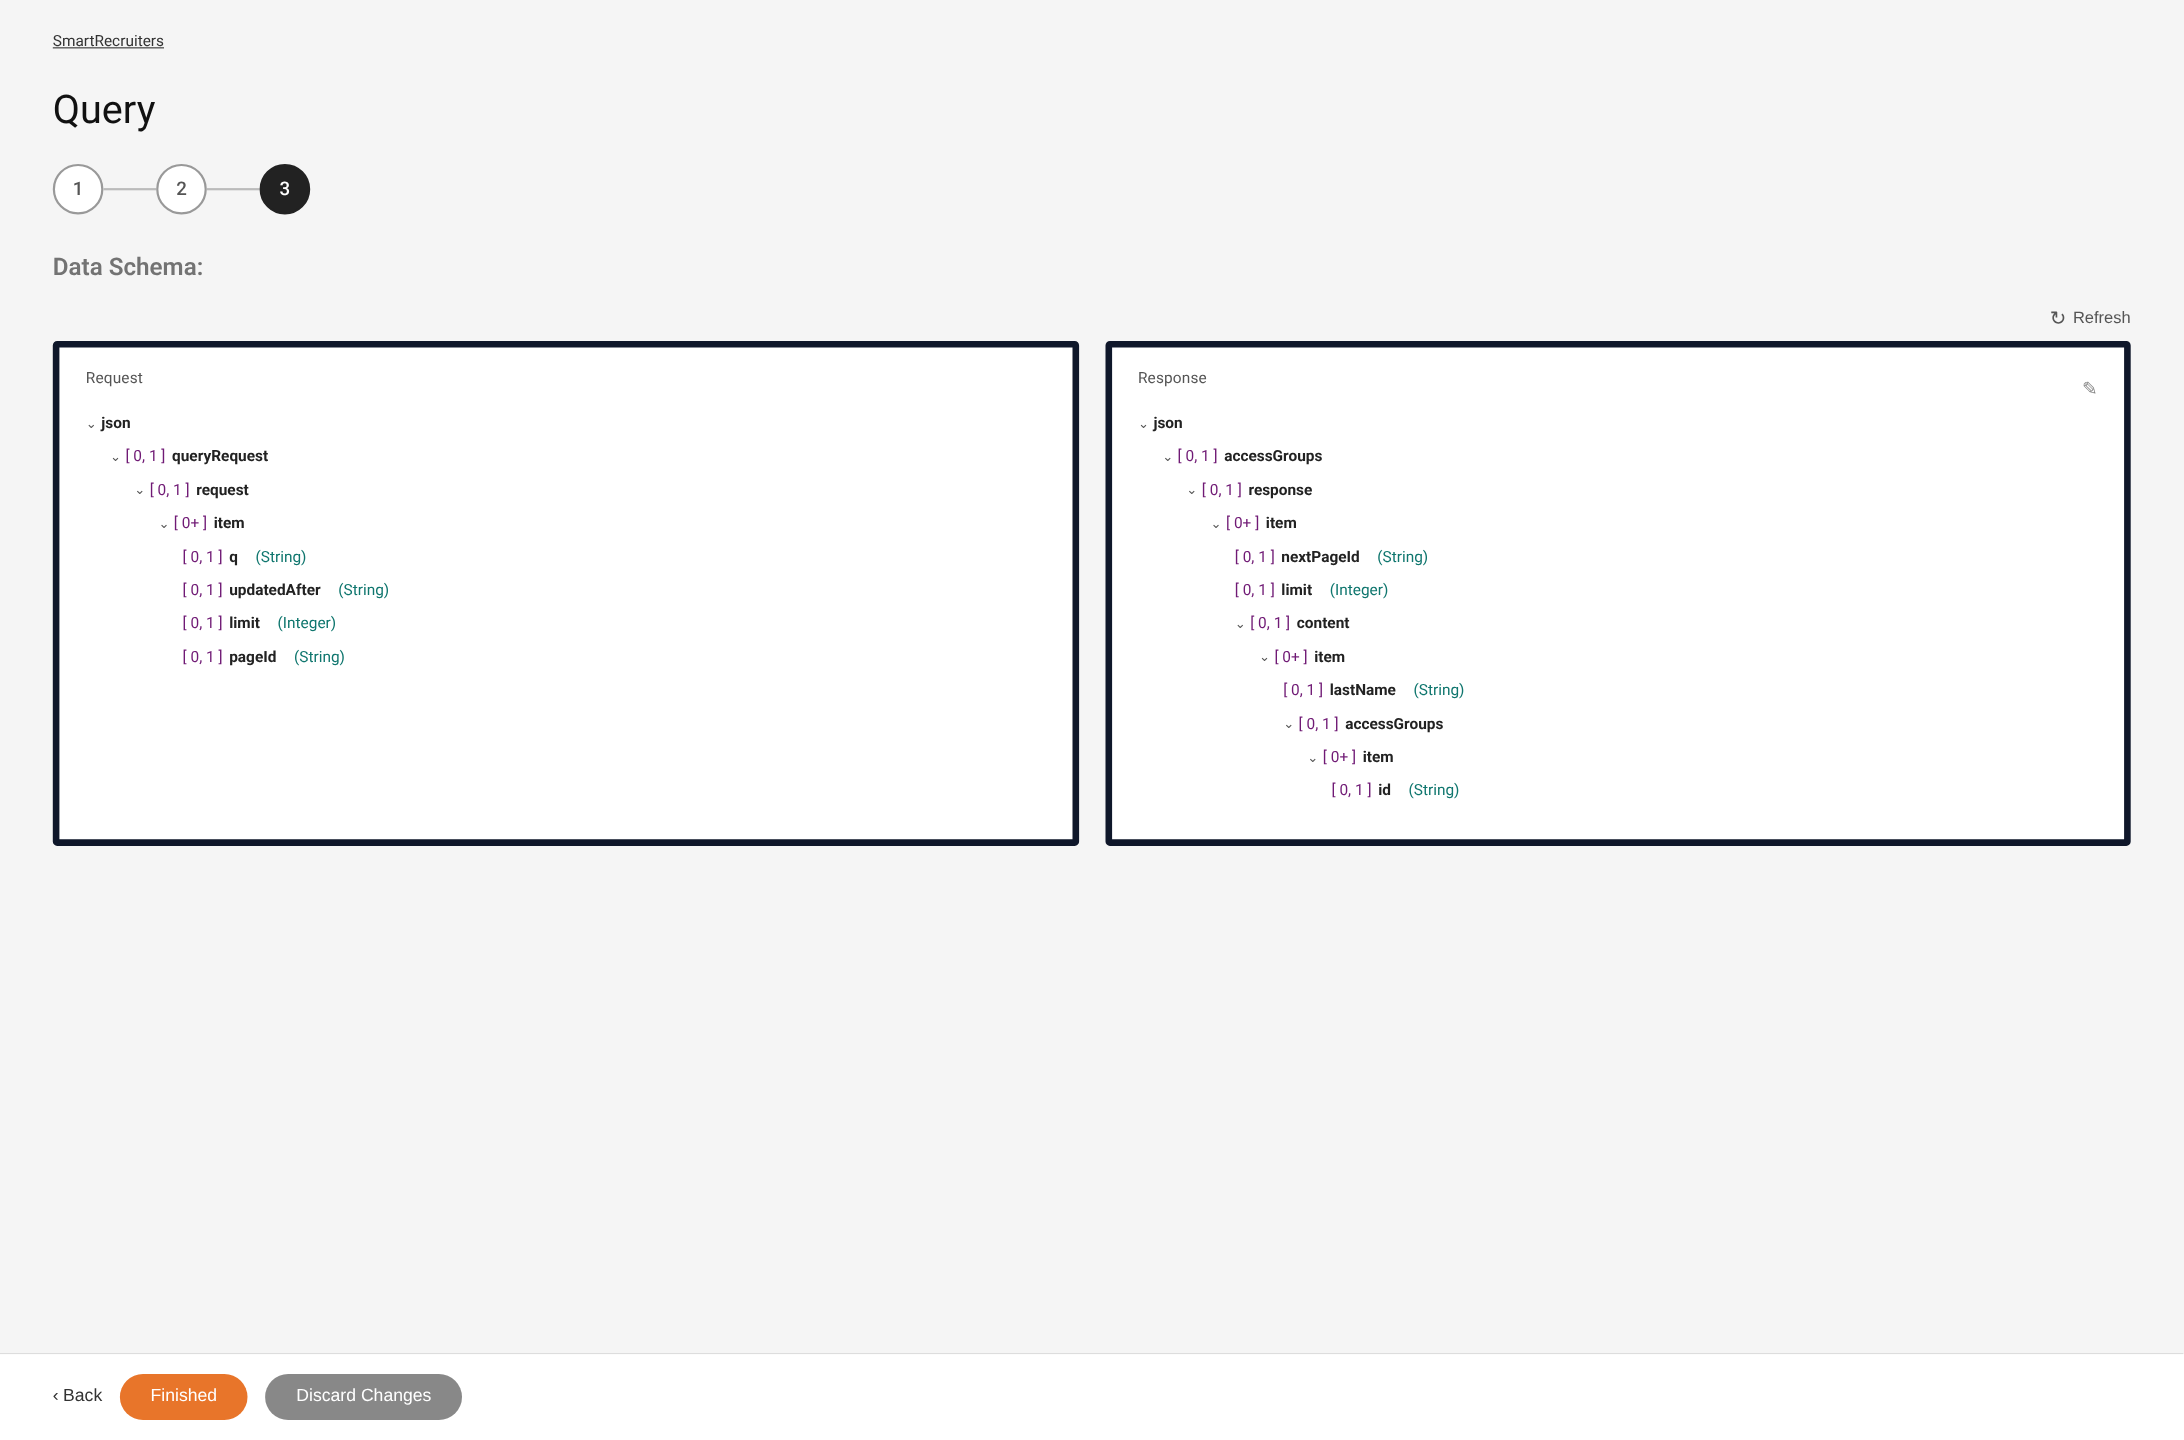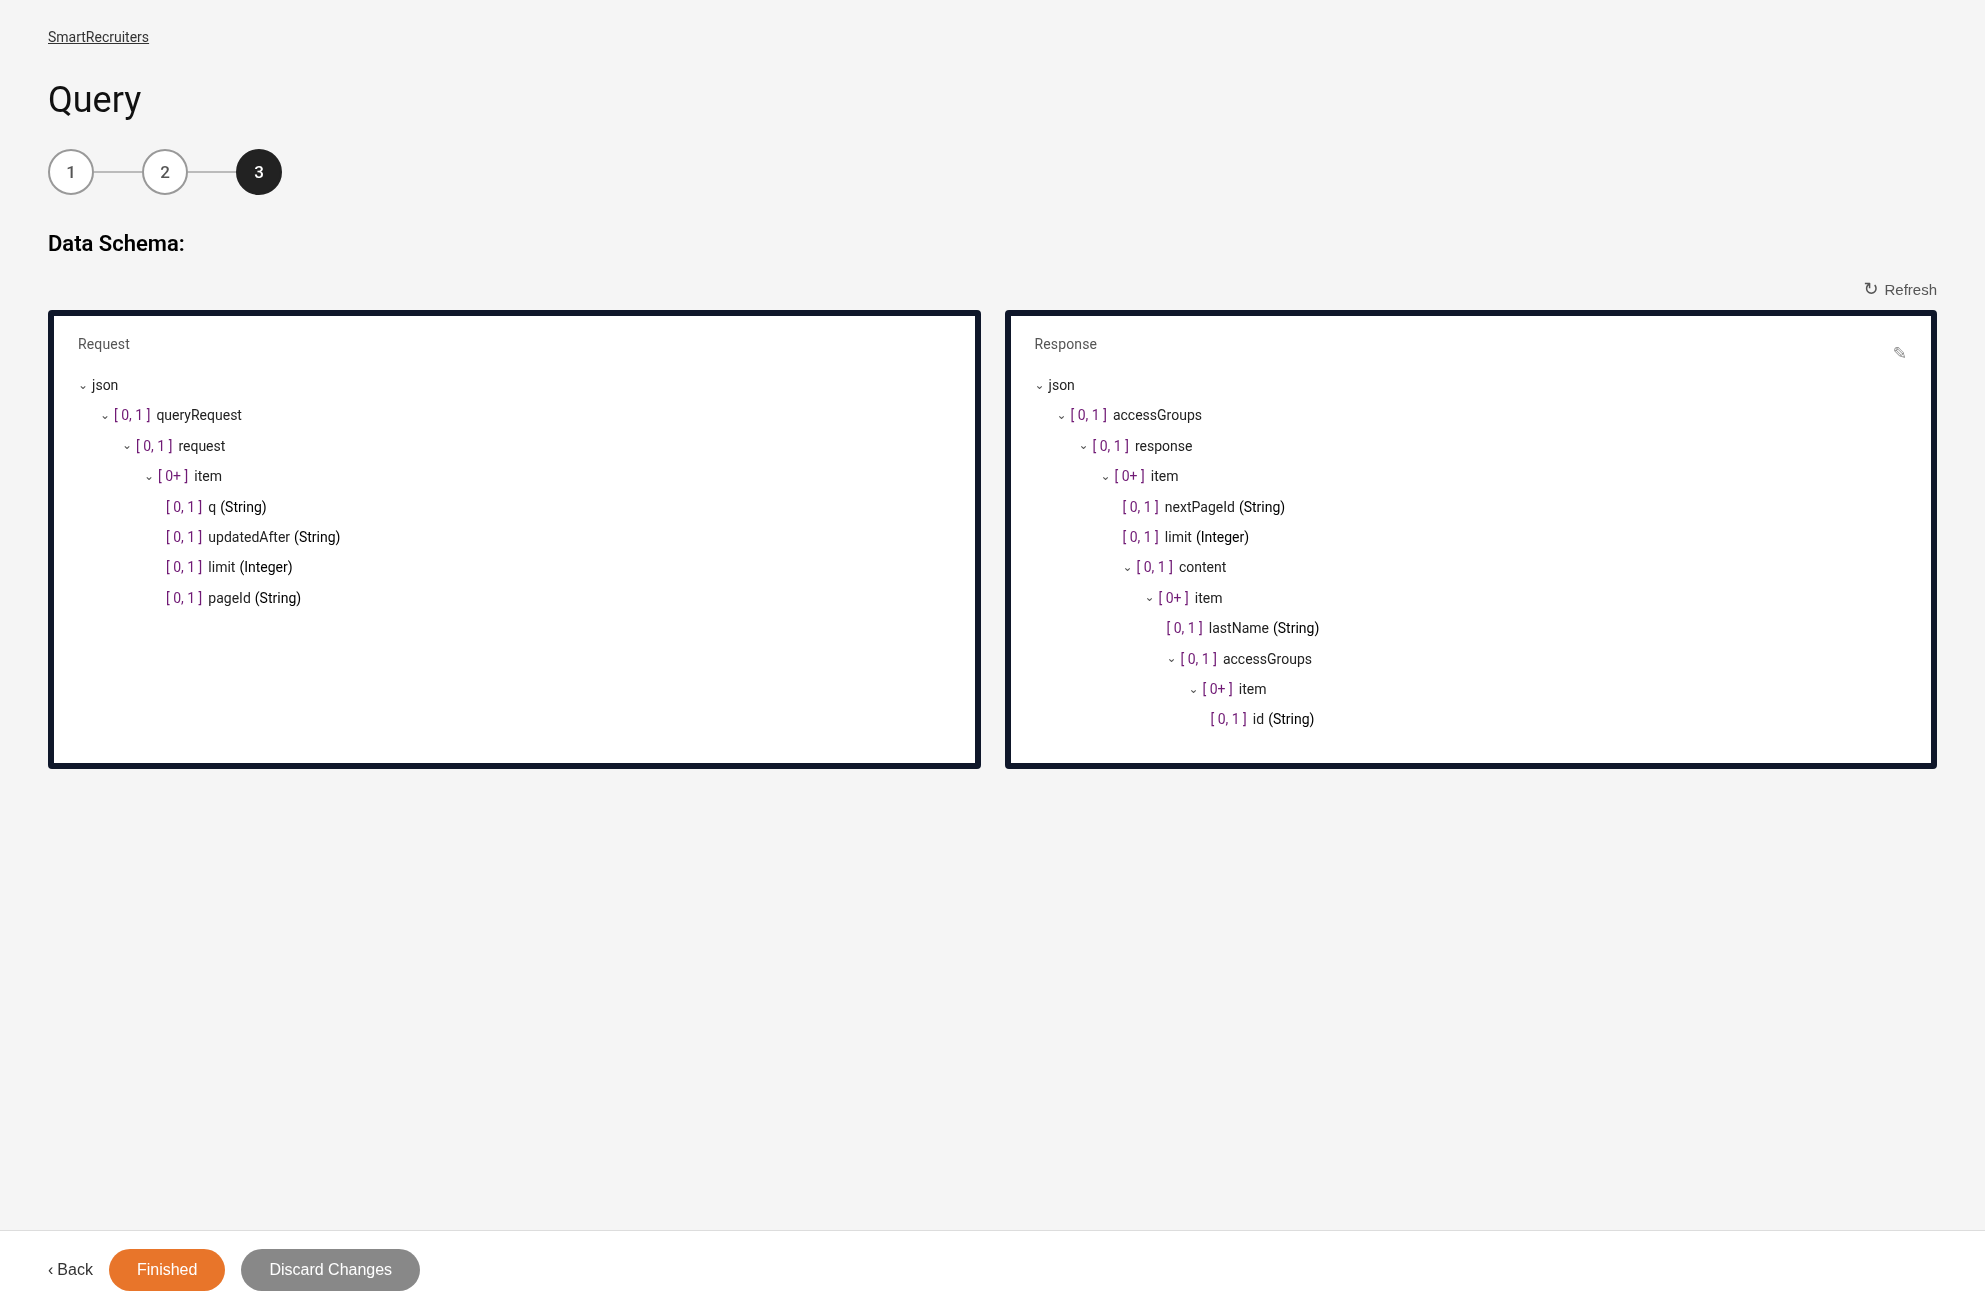--- a/index.html
+++ b/index.html
@@ -57,21 +57,21 @@
     .step-line {
       width: 48px;
       height: 2px;
       background: #bbb;
       flex-shrink: 0;
     }
     .section-title {
       font-size: 22px;
       font-weight: 600;
       margin-bottom: 22px;
-      color: #000000;
+      color: #737373;
     }
     .refresh-row {
       display: flex;
       justify-content: flex-end;
       align-items: center;
       gap: 8px;
       margin-bottom: 10px;
     }
     .refresh-btn {
       display: flex;
@@ -130,26 +130,26 @@
       font-size: 14px;
       line-height: 1.6;
     }
     .tree-item .chevron {
       color: #555;
       font-size: 12px;
       margin-right: 2px;
       cursor: pointer;
     }
     .tree-item .node-label {
-      font-weight: 400;
+      font-weight: 700;
     }
     .tree-item .node-meta {
       font-weight: 400;
-      color: #000000;
-      margin-left: 2px;
+      color: #0f766e;
+      margin-left: 14px;
     }
     .tree-item .node-range {
       font-weight: 400;
       color: #701a75;
       margin-right: 4px;
     }
     .tree-children {
       margin-left: 22px;
     }
     .bottom-bar {

